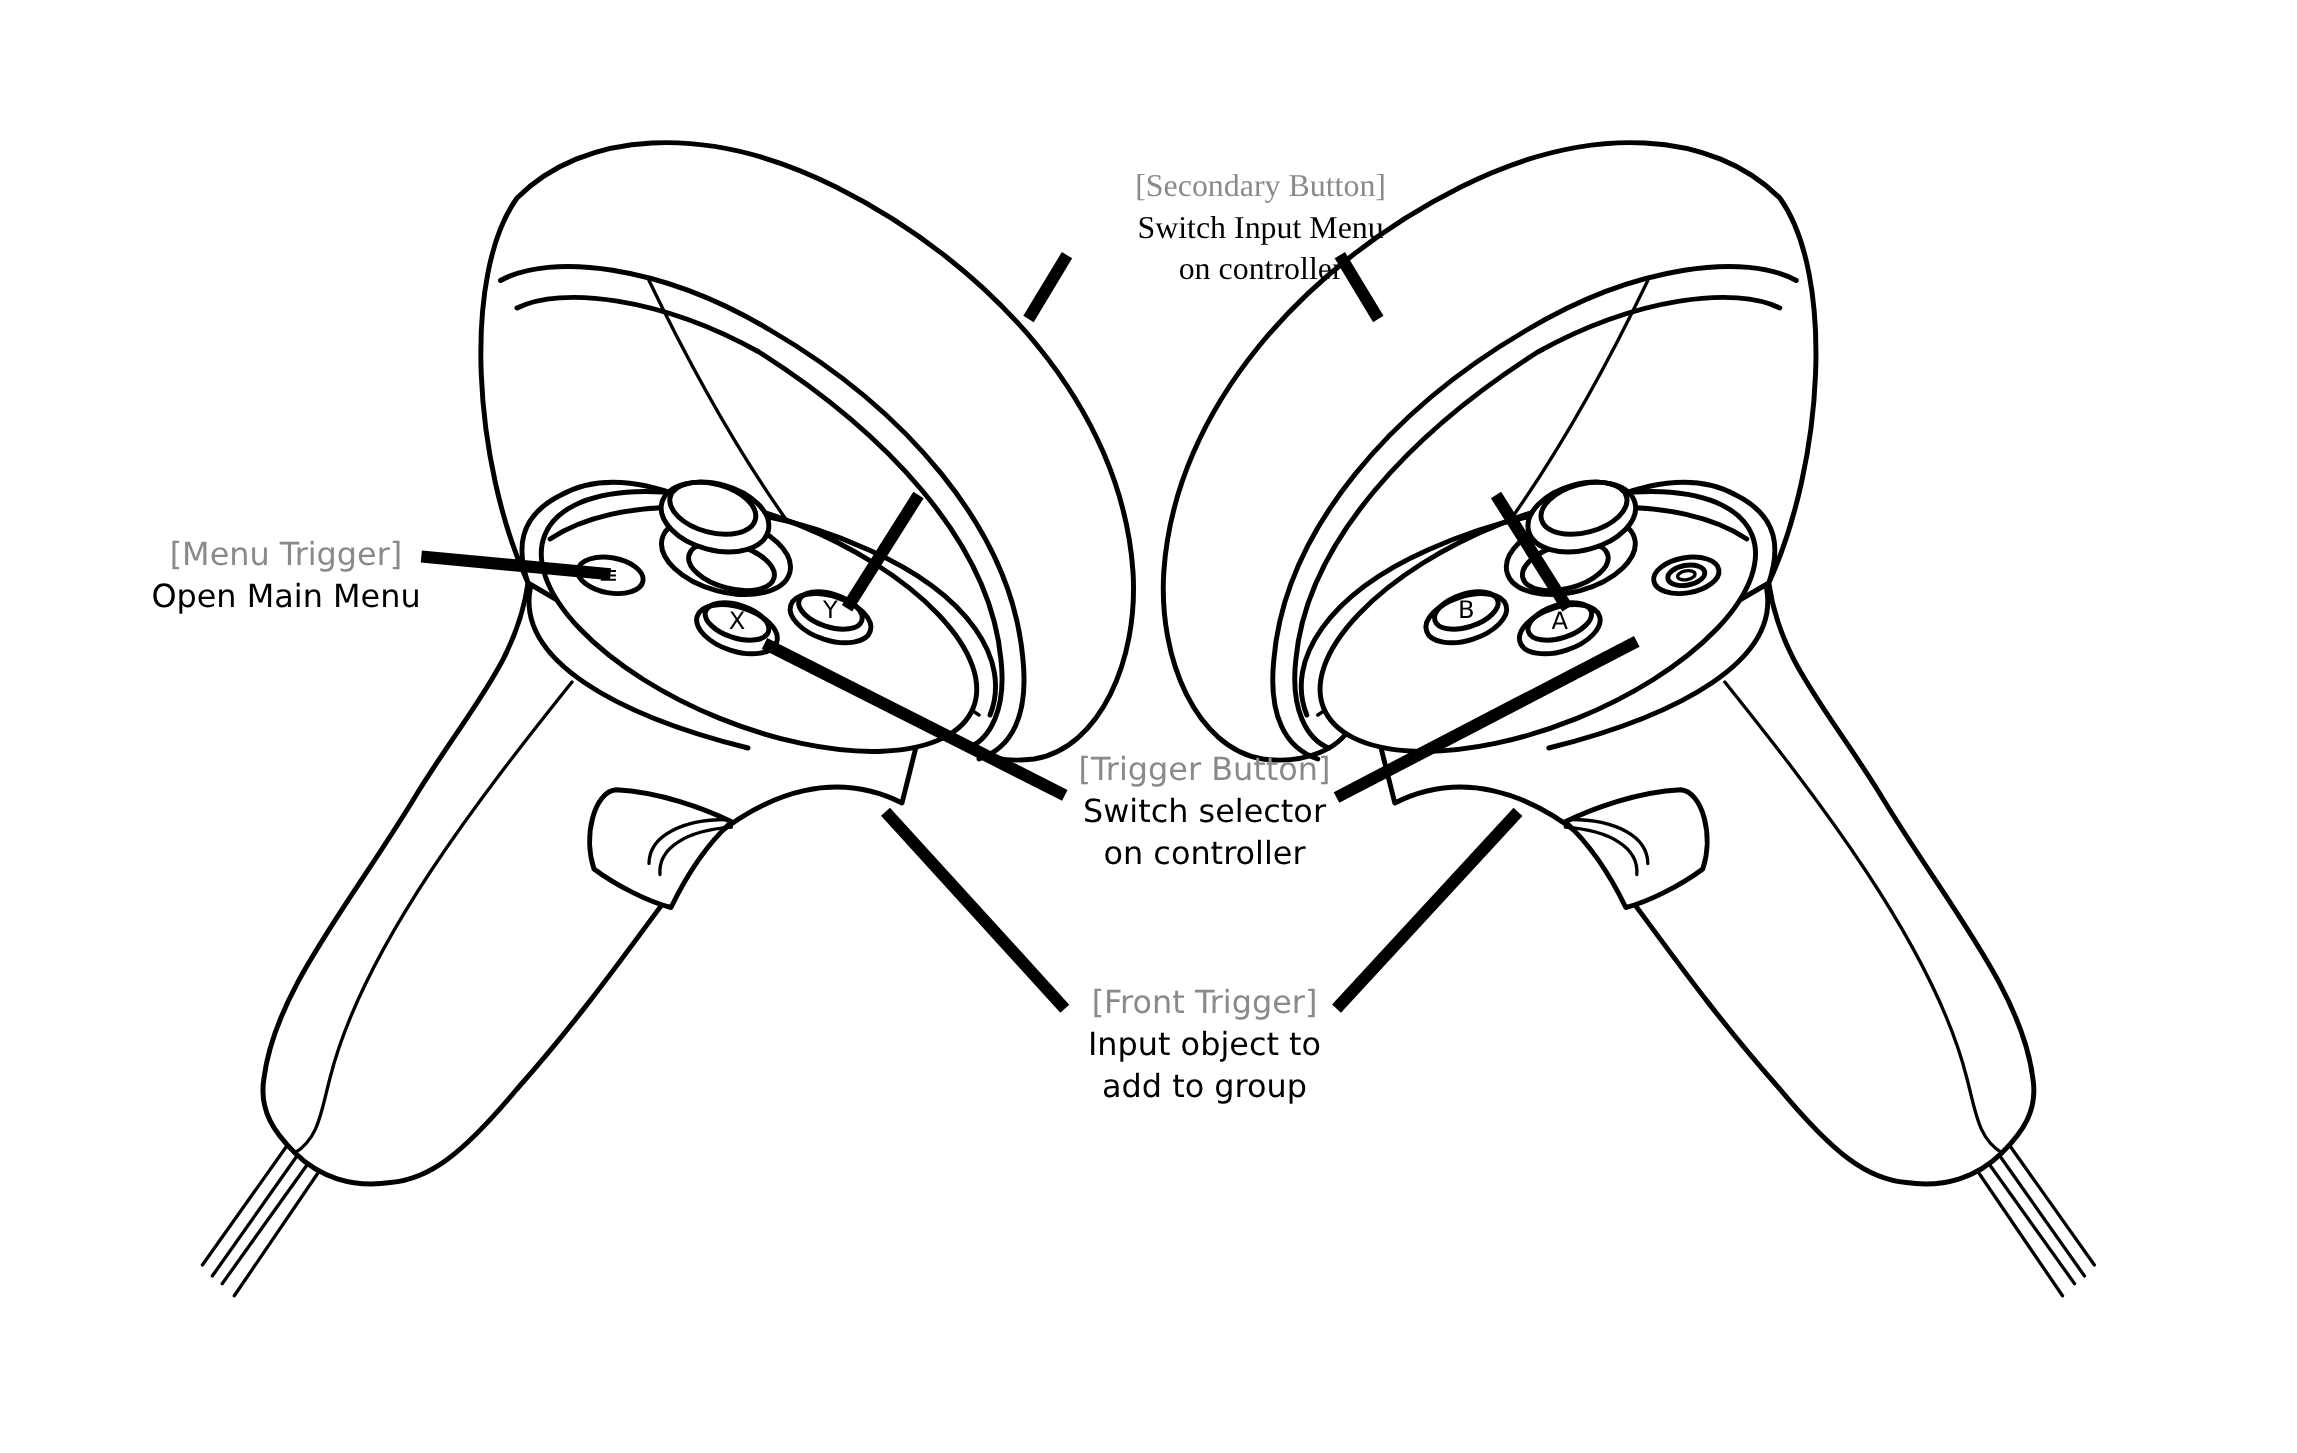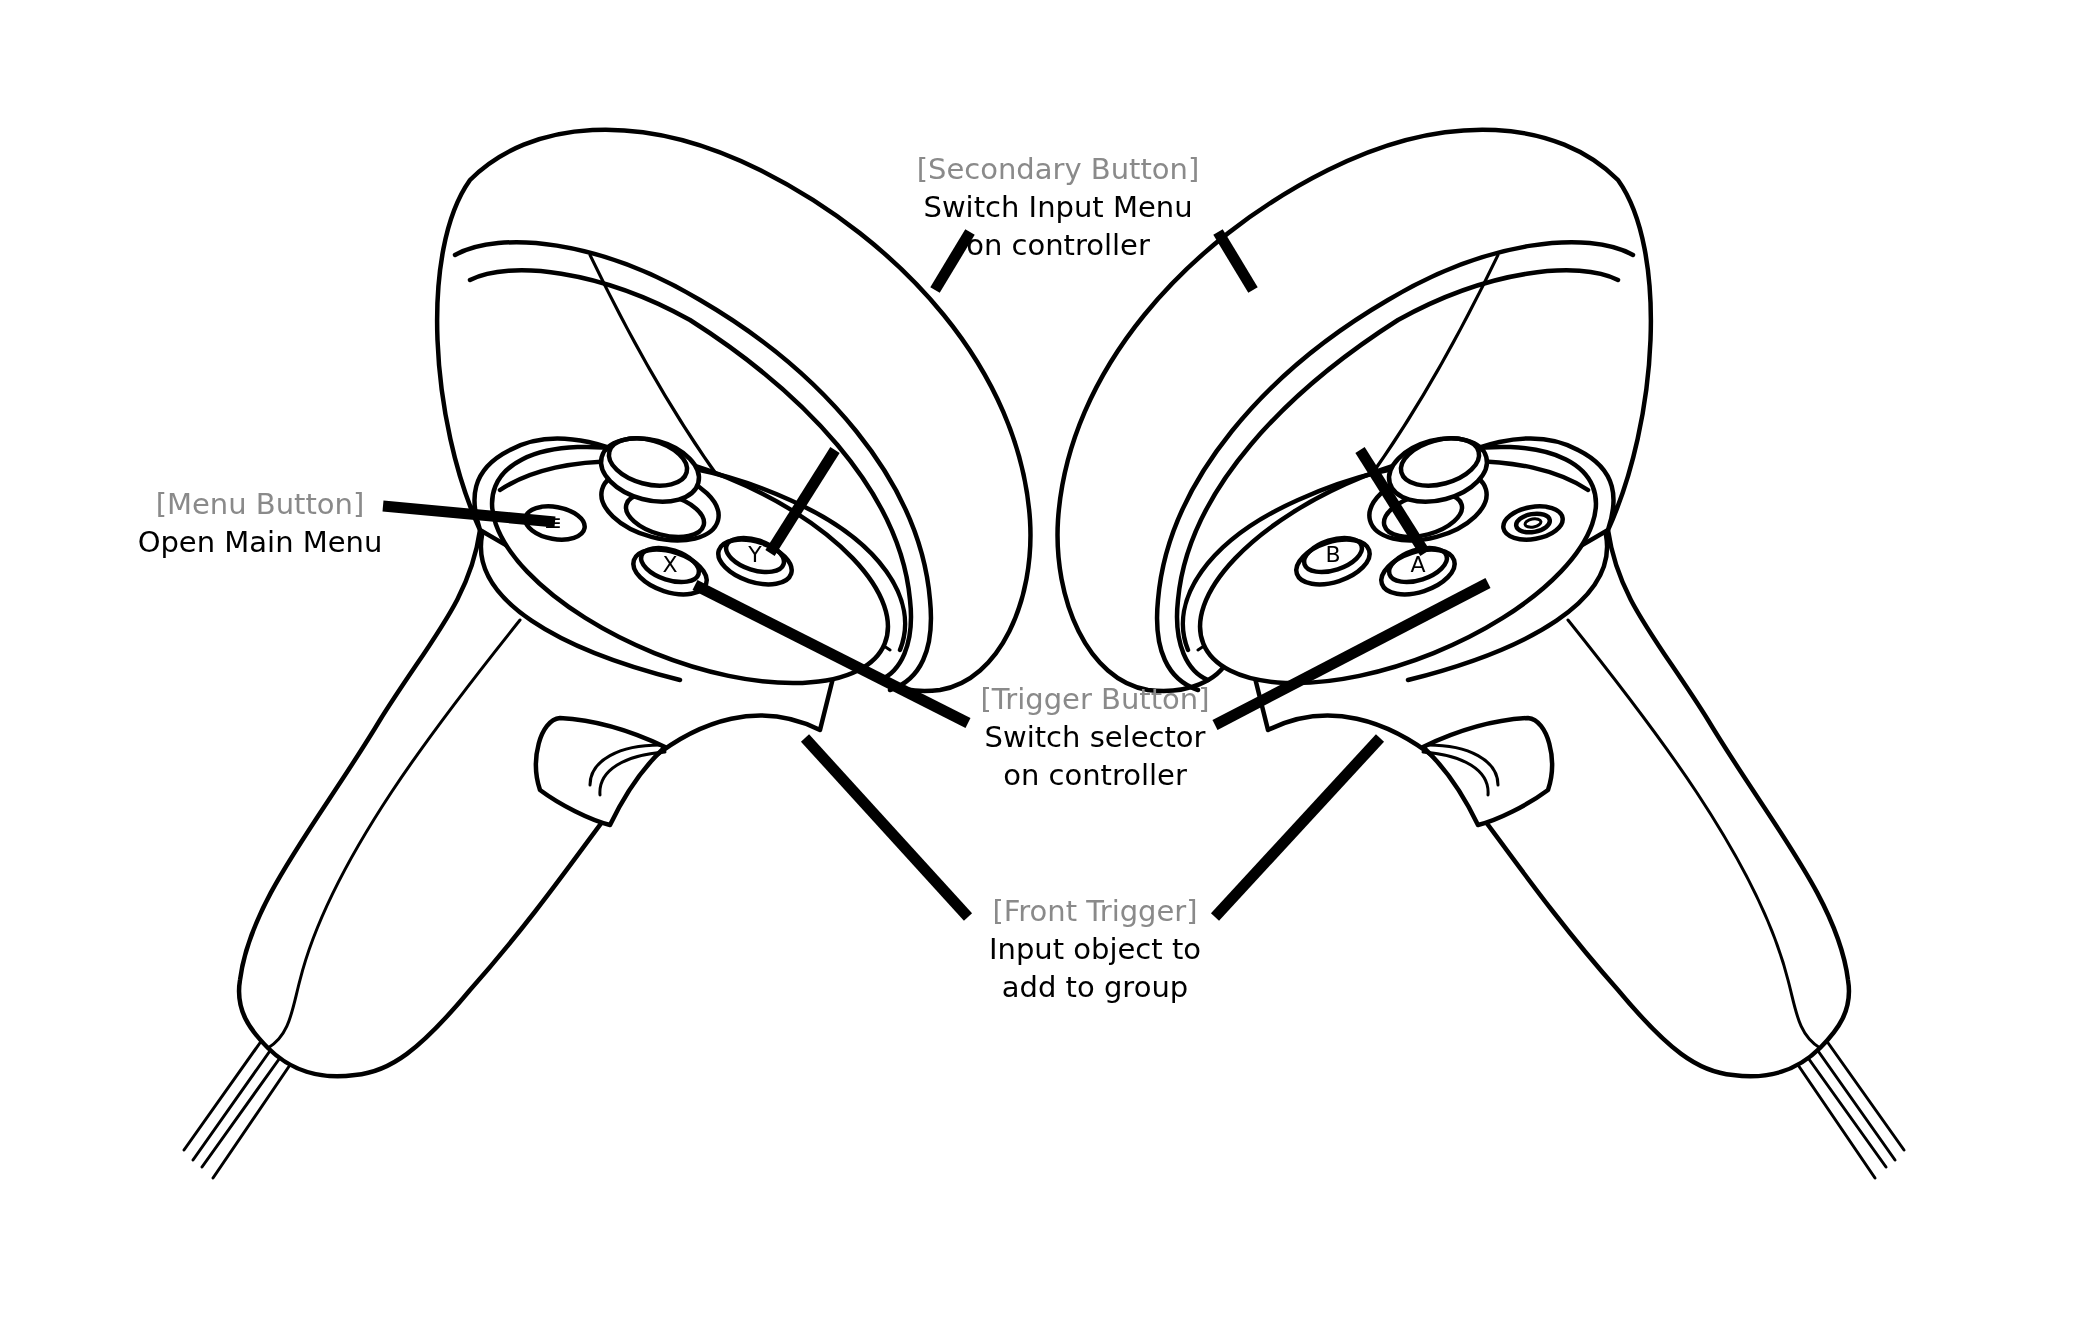--- a/index.html
+++ b/index.html
@@ -127,28 +127,28 @@
     <line class="lead" x1="835" y1="450" x2="770" y2="553"></line>
     <line class="lead" x1="1360" y1="450" x2="1425" y2="553"></line>
     <line class="lead" x1="383" y1="506" x2="555" y2="522"></line>
     <line class="lead" x1="695" y1="585" x2="968" y2="723"></line>
     <line class="lead" x1="1488" y1="583" x2="1215" y2="725"></line>
     <line class="lead" x1="805" y1="738" x2="968" y2="917"></line>
     <line class="lead" x1="1380" y1="738" x2="1215" y2="917"></line>
   </g>
 </svg>
 
-<div class="label" style="left:868px; top:150px; width:380px;">
+<div class="label" style="left:956px; top:150px; width:380px;font-family:Liberation Serif, serif;">
   <span class="hd">[Secondary Button]</span>
   <span class="ln2">Switch Input Menu</span>
   <span class="ln2">on controller</span>
 </div>
 
 <div class="label" style="left:120px; top:485px; width:280px;">
-  <span class="hd">[Menu Button]</span>
+  <span class="hd">[Menu Trigger]</span>
   <span class="ln2">Open Main Menu</span>
 </div>
 
 <div class="label" style="left:935px; top:680px; width:320px;">
   <span class="hd">[Trigger Button]</span>
   <span class="ln2">Switch selector</span>
   <span class="ln2">on controller</span>
 </div>
 
 <div class="label" style="left:955px; top:892px; width:280px;">

